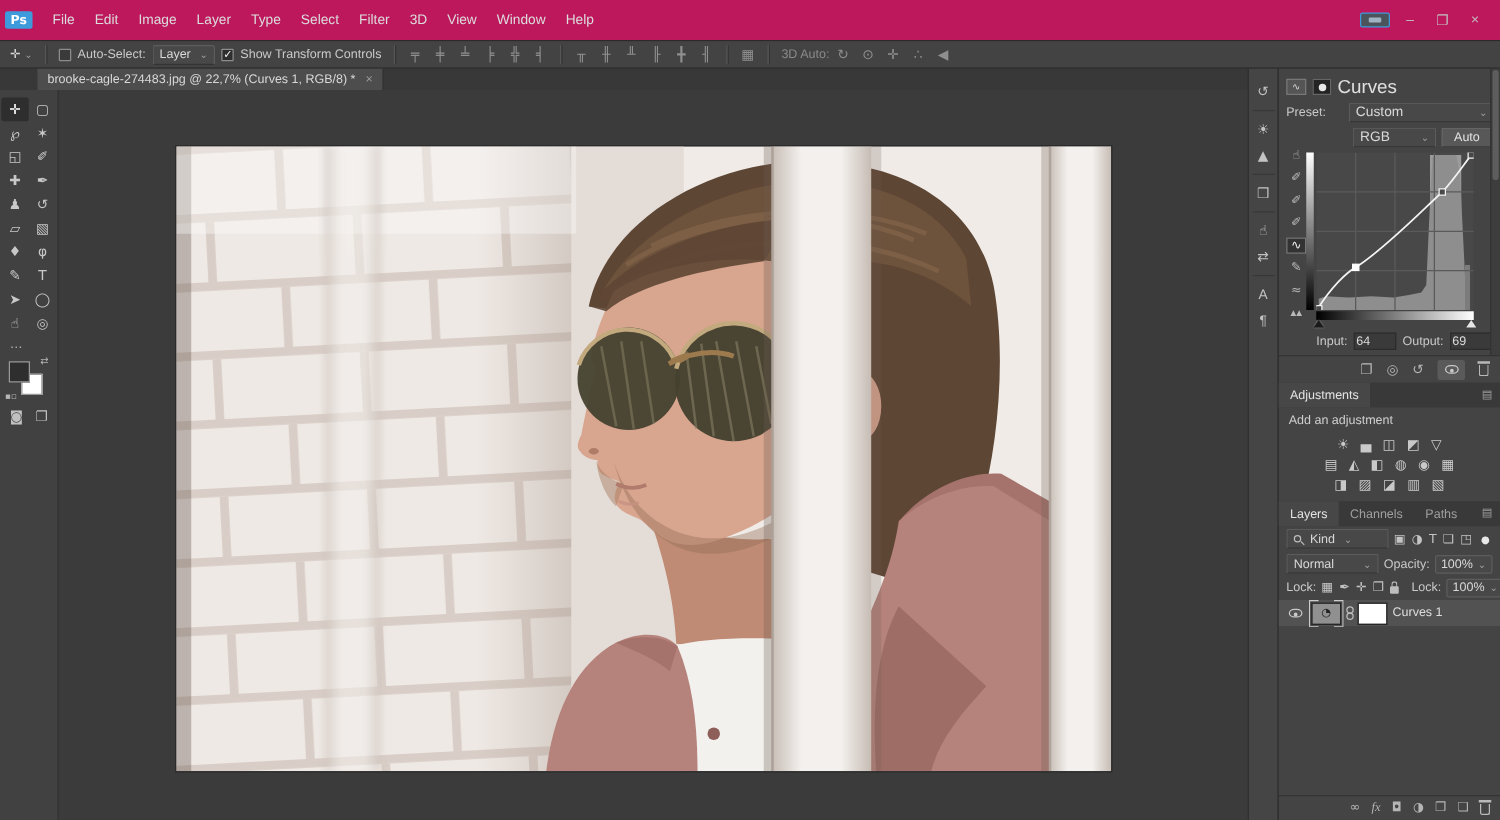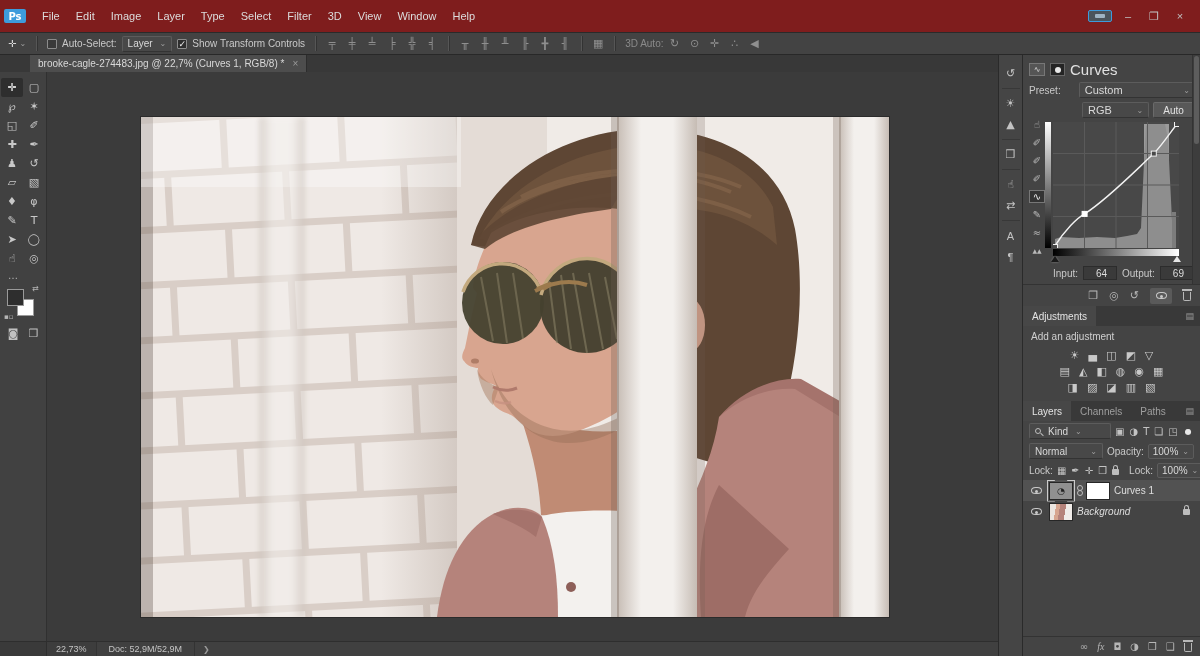--- a/index.html
+++ b/index.html
@@ -2,21 +2,21 @@
 <html style="--accent: #3d9bdc; --fg-swatch: #2e2e2e; --bg-swatch: #ffffff; --wall: #efe9e5; --mortar: #d9cec7; --bar-light: #f3f0ed; --bar-shade: #c6bcb4; --skin: #d8a58f; --skin-shadow: #c08b74; --hair: #5e4634; --hair-light: #8a6a4e; --shirt: #b5837b; --shirt-dark: #9e6d66; --tee: #f3f1ee; --lens: #45412f;"><head>
 <meta charset="utf-8">
 <style>
   * { margin:0; padding:0; box-sizing:border-box; }
   html,body { width:1200px; height:656px; overflow:hidden; }
   body { font-family:"Liberation Sans","DejaVu Sans",sans-serif; background:#3c3c3c; color:#d6d6d6; }
   .app { width:1200px; height:656px; display:flex; flex-direction:column; background:#3c3c3c; font-size:11px; }
   .glyph { font-family:"DejaVu Sans","DejaVu Sans Mono",sans-serif; }
 
   
-  .menubar { height:17px; background:#7f1d1d; border-bottom:1px solid #2a2a2a; display:flex; align-items:center; padding:16px 4px; flex:0 0 17px; }
+  .menubar { height:17px; background:#be185d; border-bottom:1px solid #2a2a2a; display:flex; align-items:center; padding:16px 4px; flex:0 0 17px; }
   .ps-logo { width:22px; height:14px; border-radius:2px; background:var(--accent,#2d8bd6); color:#fff; font-weight:bold; font-size:10px; display:flex; align-items:center; justify-content:center; margin-right:8px; }
   .mi { padding:0 8px; color:#dcdcdc; font-size:11px; line-height:17px; cursor:default; }
   .win-controls { margin-left:auto; display:flex; align-items:center; gap:6px; padding-right:6px; }
   .win-layout { width:24px; height:12px; border:1px solid var(--accent,#2d8bd6); border-radius:2px; background:#4b545b; display:flex; align-items:center; justify-content:center; }
   .win-layout i { display:block; width:10px; height:4px; background:#9fb3c2; border-radius:1px; }
   .win-btn { width:20px; text-align:center; color:#c0c0c0; font-size:11px; }
 
   
   .optionsbar { height:22px; background:#434343; border-bottom:1px solid #282828; display:flex; align-items:center; padding:0 8px; gap:5px; flex:0 0 22px; font-size:10px; }
   .opt-sep { width:1px; height:15px; background:#565656; box-shadow:1px 0 0 #333; margin:0 5px; }
@@ -94,21 +94,21 @@
   .auto-btn { height:16px; padding:0 9px; background:#585858; border:1px solid #6a6a6a; border-bottom-color:#3a3a3a; border-radius:2px; color:#e2e2e2; font-size:10px; display:flex; align-items:center; }
   .grid-block { display:flex; }
   .vgrad { width:6px; height:126px; background:linear-gradient(#ffffff,#000000); margin-right:2px; }
   .hgrad-row { margin-left:8px; width:126px; }
   .hgrad { height:7px; width:126px; background:linear-gradient(90deg,#000,#fff); margin-top:1px; }
   .tri-row { position:relative; height:7px; width:126px; }
   .tri { position:absolute; top:0; width:0; height:0; border-left:4px solid transparent; border-right:4px solid transparent; }
   .tri.black { left:-2px; border-bottom:6px solid #1a1a1a; filter:drop-shadow(0 0 1px #888); }
   .tri.white { right:-2px; border-bottom:6px solid #e6e6e6; }
   .io-row { display:flex; align-items:center; gap:5px; margin:3px 0 2px 8px; font-size:10px; }
-  .io-val { width:34px; height:14px; background:#3a3a3a; border:1px solid #2c2c2c; color:#ddd; display:flex; align-items:center; padding-left:12px; font-size:10px; }
+  .io-val { width:34px; height:14px; background:#3a3a3a; border:1px solid #2c2c2c; color:#ddd; display:flex; align-items:center; padding-left:1px; font-size:10px; }
   .props-footer { height:22px; border-top:1px solid #333; display:flex; align-items:center; justify-content:flex-end; gap:11px; padding:0 9px; color:#b8b8b8; font-size:11px; flex:0 0 22px; }
   .eye-box { width:22px; height:16px; background:#5a5a5a; border-radius:2px; display:flex; align-items:center; justify-content:center; }
 
   
   .eye-icon { display:inline-block; width:11px; height:7px; border:1px solid #c9c9c9; border-radius:50%/60%; position:relative; }
   .eye-icon::after { content:""; position:absolute; left:3px; top:1.5px; width:3px; height:3px; border-radius:50%; background:#c9c9c9; }
   .trash-icon { display:inline-block; width:8px; height:9px; border:1px solid #b8b8b8; border-top:none; border-radius:0 0 2px 2px; position:relative; margin-top:2px; }
   .trash-icon::before { content:""; position:absolute; left:-2px; top:-3px; width:10px; height:2px; background:#b8b8b8; }
   .padlock-icon { display:inline-block; width:7px; height:6px; background:#bdbdbd; border-radius:1px; position:relative; margin-top:3px; }
   .padlock-icon::before { content:""; position:absolute; left:1px; top:-4px; width:3px; height:4px; border:1px solid #bdbdbd; border-bottom:none; border-radius:3px 3px 0 0; }
@@ -349,26 +349,20 @@
             <rect x="118" y="0" width="46" height="500" fill="url(#barg)" opacity="0.55" filter="url(#soft)"></rect>
             <rect x="476" y="0" width="80" height="500" fill="url(#barg)"></rect>
             <rect x="470" y="0" width="8" height="500" fill="#6e5c52" opacity="0.30"></rect>
             <rect x="556" y="0" width="8" height="500" fill="#6e5c52" opacity="0.22"></rect>
             <rect x="698" y="0" width="50" height="500" fill="url(#barg)"></rect>
             <rect x="692" y="0" width="8" height="500" fill="#6e5c52" opacity="0.28"></rect>
           </g>
         </svg>
       </div>
 
-      <div class="statusbar">
-        <div class="status-left-pad"></div>
-        <div class="status-zoom">22,73%</div>
-        <div class="status-doc">Doc: 52,9M/52,9M</div>
-        <div class="status-chevron glyph">❯</div>
-      </div>
     </div>
 
     <div class="dock-strip">
       <span class="dock-ico glyph">↺</span>
       <span class="dock-gap"></span>
       <span class="dock-ico glyph">☀</span>
       <span class="dock-ico glyph">▲</span>
       <span class="dock-gap"></span>
       <span class="dock-ico glyph">❒</span>
       <span class="dock-gap"></span>
@@ -561,28 +555,20 @@
             </span>
           <span class="adj-thumb glyph">
             <span class="corners"></span>
             <span>◔</span>
           </span>
           <span class="chain-icon"></span>
           <span class="mask-thumb"></span>
           <span class="layer-name">Curves 1</span>
         </div>
 
-        <div class="layer-row">
-          <span class="eye-cell">
-              <span class="eye-icon"></span>
-            </span>
-          <span class="img-thumb"></span>
-          <span class="layer-name bg">Background</span>
-          <span class="layer-lock"><span class="padlock-icon"></span></span>
-        </div>
 
         <div class="layers-fill"></div>
 
         <div class="layers-footer">
           <span class="glyph">∞</span>
           <span class="fx-it">fx</span>
           <span class="glyph">◘</span>
           <span class="glyph">◑</span>
           <span class="glyph">❒</span>
           <span class="glyph">❑</span>

